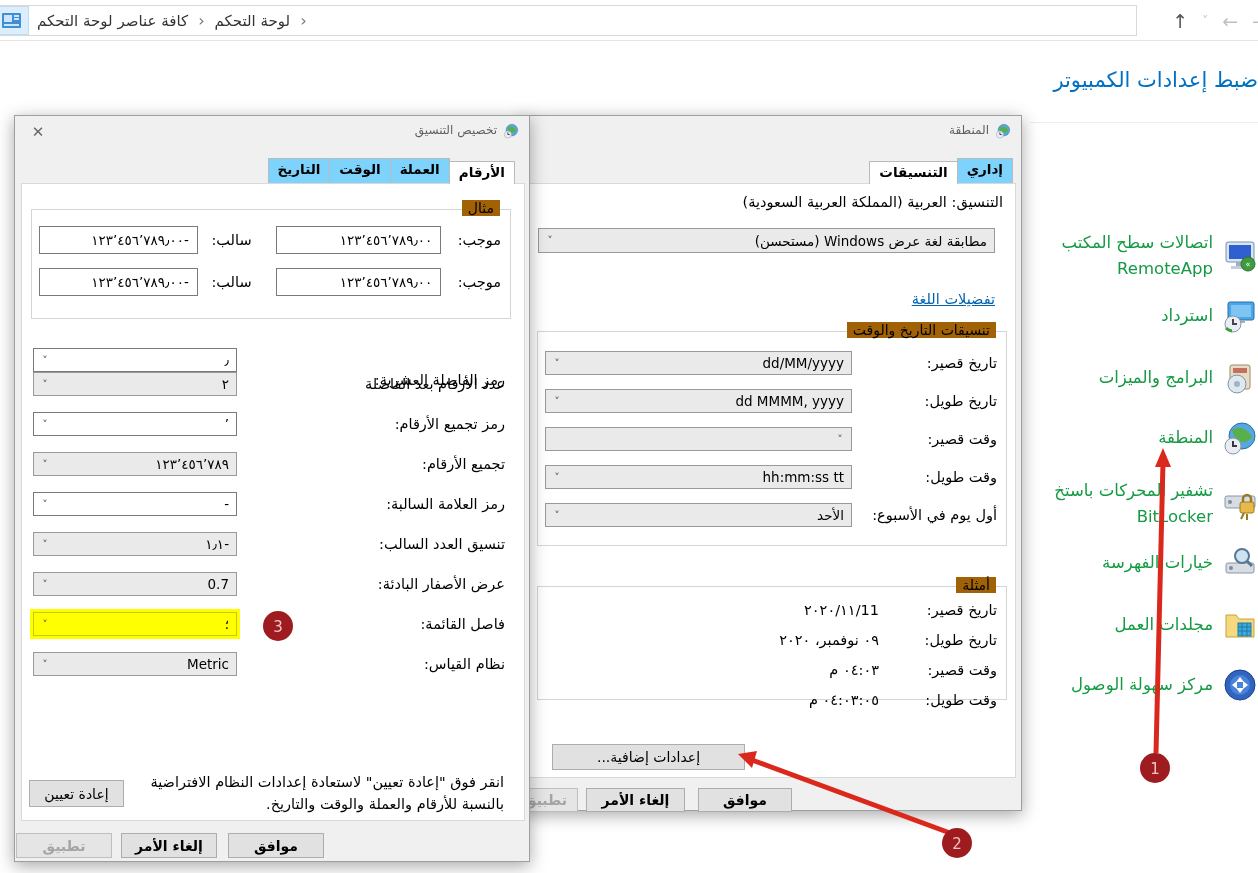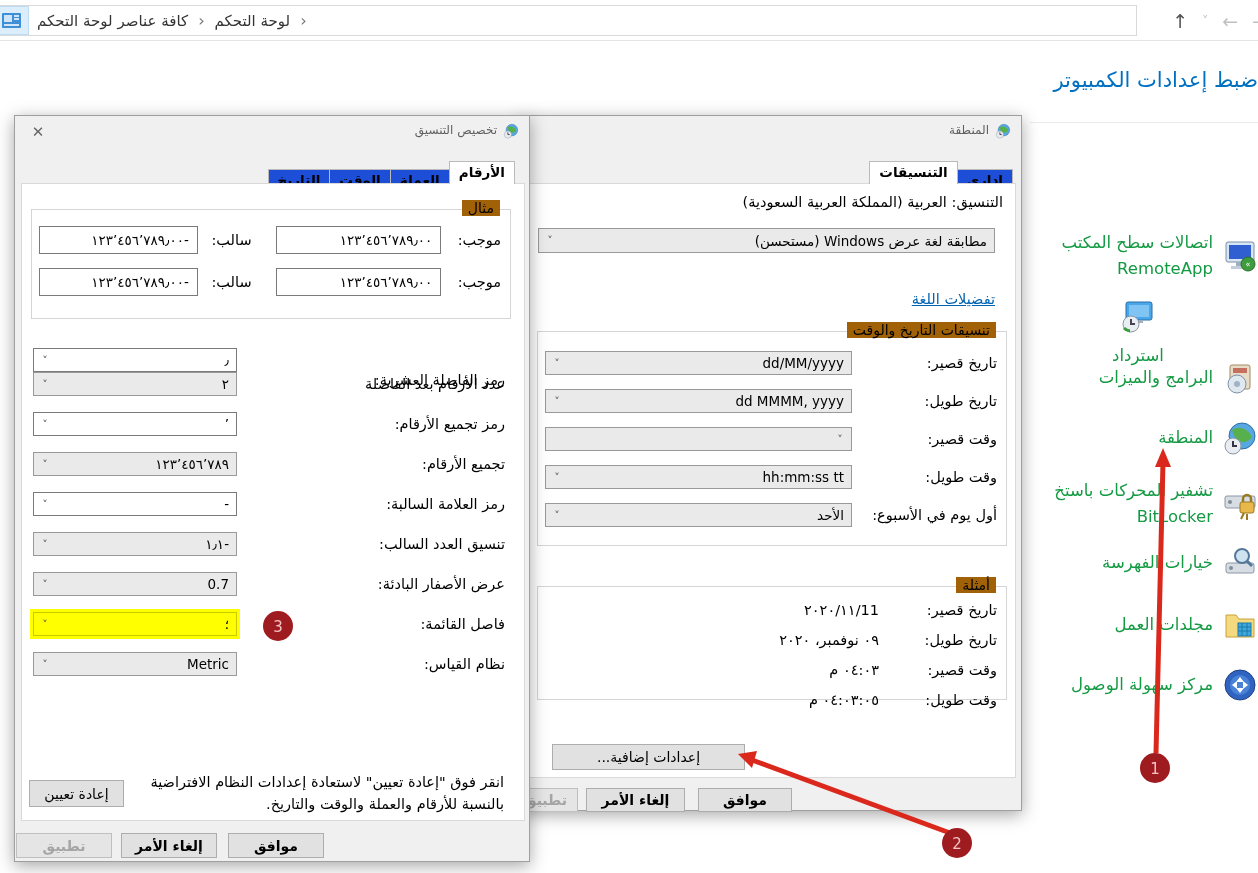--- a/index.html
+++ b/index.html
@@ -24,21 +24,21 @@
   .cp-item { position:absolute; width:240px; display:flex; direction:rtl; align-items:center; gap:9px; cursor:pointer; }
   .cp-item .lbl { flex:1; text-align:right; color:#149a43; font-size:16.5px; line-height:1.55; overflow:hidden; }
   .cp-item svg { flex:0 0 auto; }
 
   
   .dialog { position:absolute; background:#f0f0f0; border:1px solid #9f9f9f; box-shadow:0 4px 16px rgba(0,0,0,.35); direction:rtl; }
   .dlg-titlebar { position:absolute; top:0; left:0; right:0; height:32px; display:flex; align-items:center; }
   .dlg-title { position:absolute; right:10px; top:7px; display:flex; direction:rtl; align-items:flex-start; gap:6px; color:#5f5f5f; font-size:12px; }
   .dlg-close { position:absolute; left:12px; top:6px; width:22px; height:20px; color:#666; font-size:15px; text-align:center; line-height:20px; cursor:pointer; }
   .tabstrip { position:absolute; height:23px; display:flex; direction:ltr; align-items:flex-end; }
-  .tab { height:15px; padding:2px 9px 0; border:1px solid #bababa; border-bottom:none; background:#1d4ed8; font-size:13.5px; font-weight:bold; color:#000; margin-left:-1px; cursor:pointer; }
+  .tab { height:26px; padding:2px 9px 0; border:1px solid #bababa; border-bottom:none; background:#7dd3fc; font-size:13.5px; font-weight:bold; color:#000; margin-left:-1px; cursor:pointer; }
   .tab.active { height:23px; background:#fff; position:relative; z-index:2; }
   .tabpage { position:absolute; background:#fff; border:1px solid #d9d9d9; }
 
   .groupbox { position:absolute; border:1px solid #d5d5d5; }
   .groupbox .legend { position:absolute; top:-10px; right:10px; background:#a16207; padding:0 6px; font-size:14px; color:#000; }
 
   .frow { position:absolute; display:flex; direction:rtl; align-items:center; }
   .frow .rlabel { font-size:14.5px; color:#000; white-space:nowrap; }
   .combo { height:24px; border:1px solid #999; background:#eaeaea; display:flex; direction:rtl; align-items:center; }
   .combo.white { background:#fff; border-color:#7a7a7a; }
@@ -105,21 +105,21 @@
         <rect x="4" y="4" width="28" height="20" rx="2" fill="#d7e6f4" stroke="#7e92a8"></rect>
         <rect x="7" y="7" width="22" height="14" fill="#2f5fd0"></rect>
         <rect x="14" y="24" width="8" height="4" fill="#9fb0c0"></rect>
         <rect x="9" y="28" width="18" height="3" fill="#c3cedb"></rect>
         <circle cx="26" cy="26" r="7" fill="#3e9c3e" stroke="#2c712c"></circle>
         <text x="26" y="29" font-size="8" fill="#fff" text-anchor="middle">»</text>
       </svg>
     <span class="lbl">اتصالات سطح المكتب RemoteApp</span>
   </div>
 
-  <div class="cp-item" style="top:298px; left:1018px;flex-direction:column;">
+  <div class="cp-item" style="top:298px; left:1018px;">
     <svg width="36" height="36" viewBox="0 0 36 36">
         <rect x="6" y="4" width="26" height="18" rx="2" fill="#49a7e9" stroke="#2b6ea8"></rect>
         <rect x="9" y="7" width="20" height="12" fill="#7fc4f2"></rect>
         <rect x="15" y="22" width="8" height="3" fill="#9fb0c0"></rect>
         <circle cx="11" cy="26" r="8" fill="#e9eef3" stroke="#8a97a5"></circle>
         <path d="M11 21 v5 h4" stroke="#445" stroke-width="2" fill="none"></path>
         <path d="M4 30 a9 9 0 0 0 6 3" stroke="#3e9c3e" stroke-width="3" fill="none"></path>
       </svg>
     <span class="lbl">استرداد</span>
   </div>

